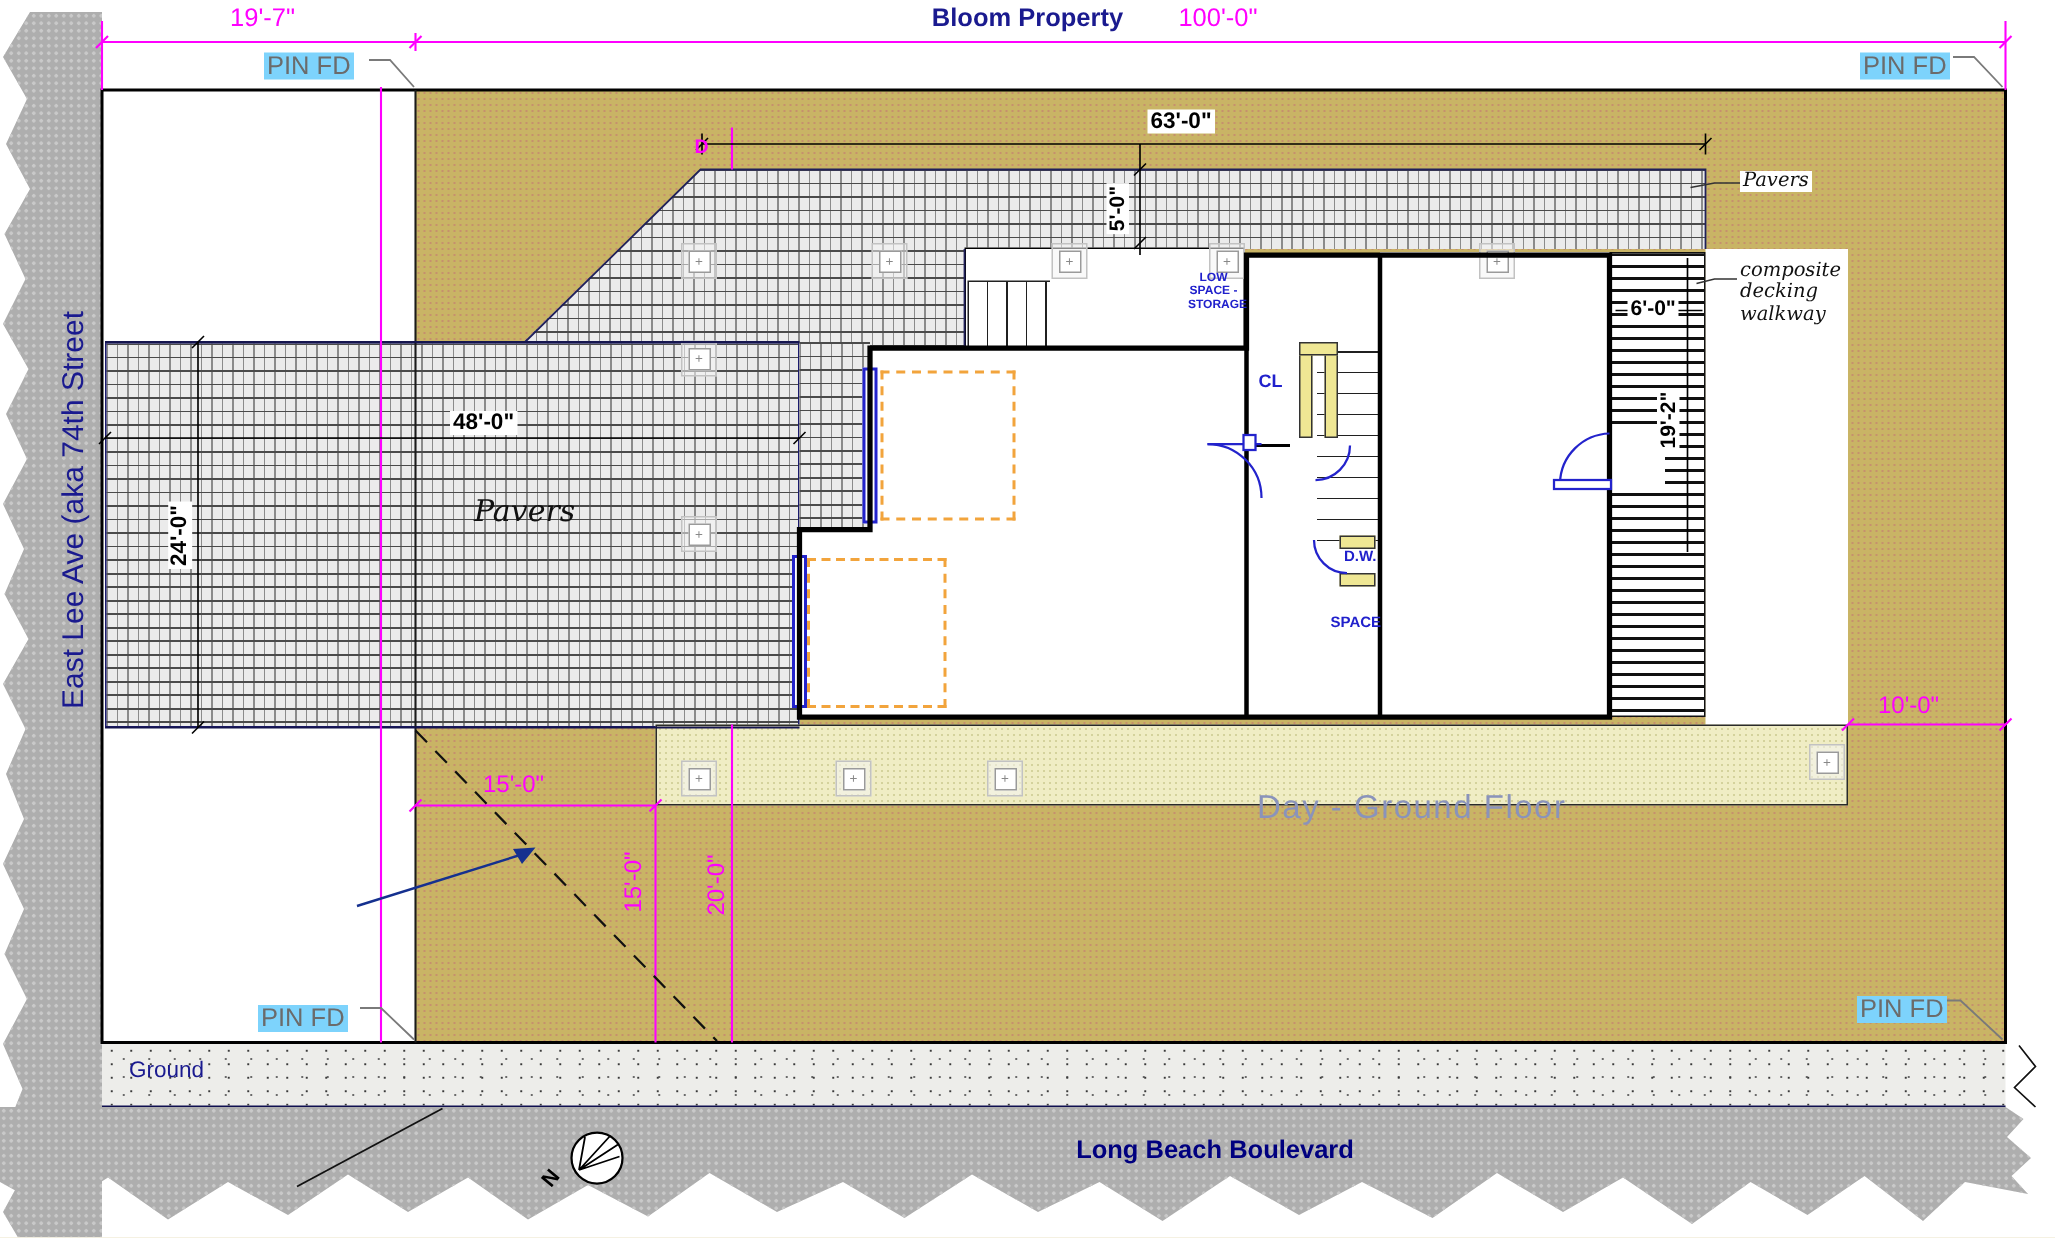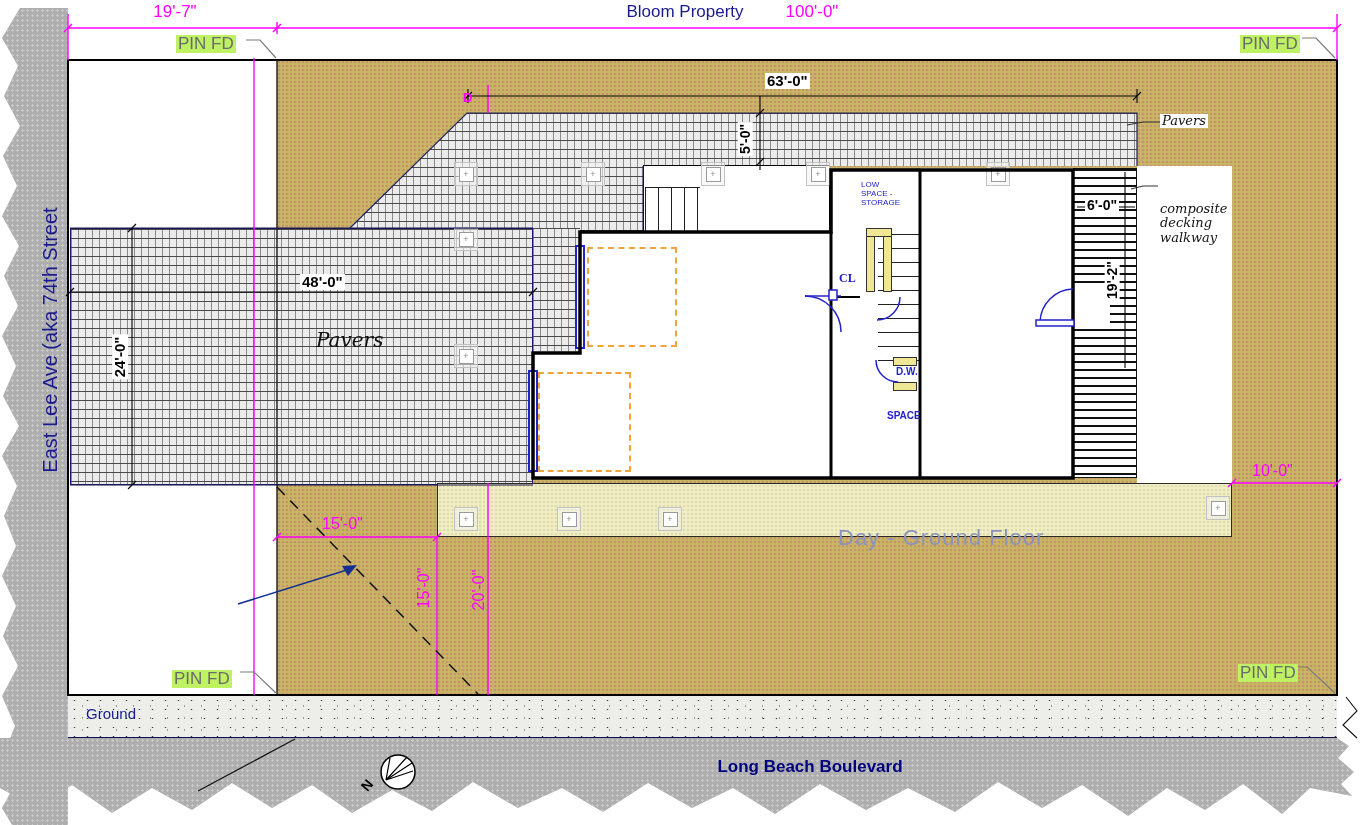--- a/index.html
+++ b/index.html
@@ -26,21 +26,21 @@
                      repeating-linear-gradient(to right,#8b8b8b 0 1px,transparent 1px 7px);}
   .planks{background-color:#fff;
     background-image:repeating-linear-gradient(to bottom,#101010 0 2px,transparent 2px 8px);}
   .vstairs{background-color:#fff;
     background-image:repeating-linear-gradient(to right,#202020 0 1px,transparent 1px 13px);}
   .hstairs{background-color:#fff;
     background-image:repeating-linear-gradient(to bottom,#202020 0 1px,transparent 1px 14px);}
   
   .mag{color:#FF00FF;font-size:17px;}
   .navy{color:#1A1A8F;}
-  .pin{color:#6b6b6b;font-size:17px;background:#bef264;padding:0 2px;}
+  .pin{color:#6b6b6b;font-size:17px;background:#7dd3fc;padding:0 2px;}
   .dim{color:#000;font-weight:bold;font-size:15px;background:#fff;padding:0 2px;}
   .hand{font-family:"DejaVu Serif","Liberation Serif",serif;font-style:italic;color:#111;}
   .rot{transform-origin:center center;transform:translate(-50%,-50%) rotate(-90deg);}
   .plan-blue{color:#2020CC;}
   .marker{position:absolute;width:22px;height:22px;border:1px solid #c2c2c2;background:rgba(244,244,244,.55);
           display:flex;align-items:center;justify-content:center;}
   .marker .inner{width:13px;height:13px;border:1px solid #9a9a9a;background:#fff;
           display:flex;align-items:center;justify-content:center;font-size:9px;color:#888;}
   .orange-dash{border:2px dashed #F2A43C;background:transparent;}
   .yellow{background:#EFE794;border:1px solid #333;}
@@ -214,51 +214,51 @@
 
     <polyline points="1346,697 1357,711 1343,725 1357,738" fill="none" stroke="#111" stroke-width="1.1"></polyline>
 
     <g>
       <circle cx="398" cy="772" r="17" fill="#fff" stroke="#000" stroke-width="1.5"></circle>
       <path d="M386,780 L407,757 M386,780 L412,763 M386,780 L413,771 M390,758 L386,780" stroke="#000" stroke-width="1.2" fill="none"></path>
     </g>
   </svg>
 
   <div class="abs t mag" style="left:110px;top:3px;width:130px;text-align:center;">19'-7"</div>
-  <div class="abs t navy" style="left:595px;top:3px;width:180px;text-align:center;font-size:17px;">Bloom Property</div>
+  <div class="abs t navy" style="left:595px;top:3px;width:180px;text-align:center;font-size:17px;font-weight:bold;">Bloom Property</div>
   <div class="abs t mag" style="left:762px;top:3px;width:100px;text-align:center;">100'-0"</div>
 
   <div class="abs t pin" style="left:176px;top:35px;">PIN FD</div>
   <div class="abs t pin" style="left:1240px;top:35px;">PIN FD</div>
   <div class="abs t pin" style="left:172px;top:670px;">PIN FD</div>
   <div class="abs t pin" style="left:1238px;top:664px;">PIN FD</div>
 
   <div class="abs t navy rot" style="left:50px;top:340px;font-size:20px;">East Lee Ave (aka 74th Street</div>
   <div class="abs t navy" style="left:700px;top:758px;width:220px;text-align:center;font-weight:bold;font-size:17px;color:#00007F;">Long Beach Boulevard</div>
   <div class="abs t navy" style="left:86px;top:706px;font-size:15px;">Ground</div>
 
 
   <div class="abs t hand" style="left:316px;top:330px;font-size:20px;">Pavers</div>
   <div class="abs t hand" style="left:1160px;top:114px;font-size:13px;background:#fff;padding:0 2px;">Pavers</div>
-  <div class="abs hand" style="left:1160px;top:174px;width:62px;font-size:13px;line-height:1.1;margin-top:28px;">composite decking walkway</div>
+  <div class="abs hand" style="left:1160px;top:174px;width:62px;font-size:13px;line-height:1.1;">composite decking walkway</div>
   <div class="abs t" style="left:838px;top:526px;font-size:22px;color:#8A93BB;letter-spacing:1px;">Day - Ground Floor</div>
 
   <div class="abs t dim" style="left:765px;top:73px;">63'-0"</div>
   <div class="abs t dim rot" style="left:745px;top:139px;font-size:14px;">5'-0"</div>
   <div class="abs t dim" style="left:300px;top:274px;">48'-0"</div>
   <div class="abs t dim rot" style="left:120px;top:357px;">24'-0"</div>
   <div class="abs t dim" style="left:1085px;top:198px;font-size:14px;">6'-0"</div>
   <div class="abs t dim rot" style="left:1112px;top:280px;font-size:14px;">19'-2"</div>
 
   <div class="abs t mag" style="left:322px;top:516px;font-size:16px;">15'-0"</div>
   <div class="abs t mag rot" style="left:424px;top:588px;font-size:16px;">15'-0"</div>
   <div class="abs t mag rot" style="left:479px;top:590px;font-size:16px;">20'-0"</div>
   <div class="abs t mag" style="left:1252px;top:463px;font-size:16px;">10'-0"</div>
   <div class="abs t mag" style="left:463px;top:91px;font-size:13px;font-weight:bold;">D</div>
 
-  <div class="abs plan-blue" style="left:861px;top:180px;width:34px;font-size:8px;line-height:1.15;font-weight:normal;">LOW SPACE - STORAGE</div>
-  <div class="abs t plan-blue" style="left:839px;top:272px;font-size:12px;font-weight:bold;font-family:Liberation Serif, serif;">CL</div>
+  <div class="abs plan-blue" style="left:792px;top:180px;width:34px;font-size:8px;line-height:1.15;font-weight:bold;text-align:center;">LOW SPACE - STORAGE</div>
+  <div class="abs t plan-blue" style="left:839px;top:248px;font-size:12px;font-weight:bold;">CL</div>
   <div class="abs t plan-blue" style="left:896px;top:367px;font-size:10px;font-weight:bold;background:#fff;">D.W.</div>
   <div class="abs t plan-blue" style="left:887px;top:411px;font-size:10px;font-weight:bold;">SPACE</div>
 
   <div class="abs t" style="left:362px;top:778px;font-size:14px;font-weight:bold;transform:rotate(-50deg);">N</div>
 
 </div>
 
 </body></html>

